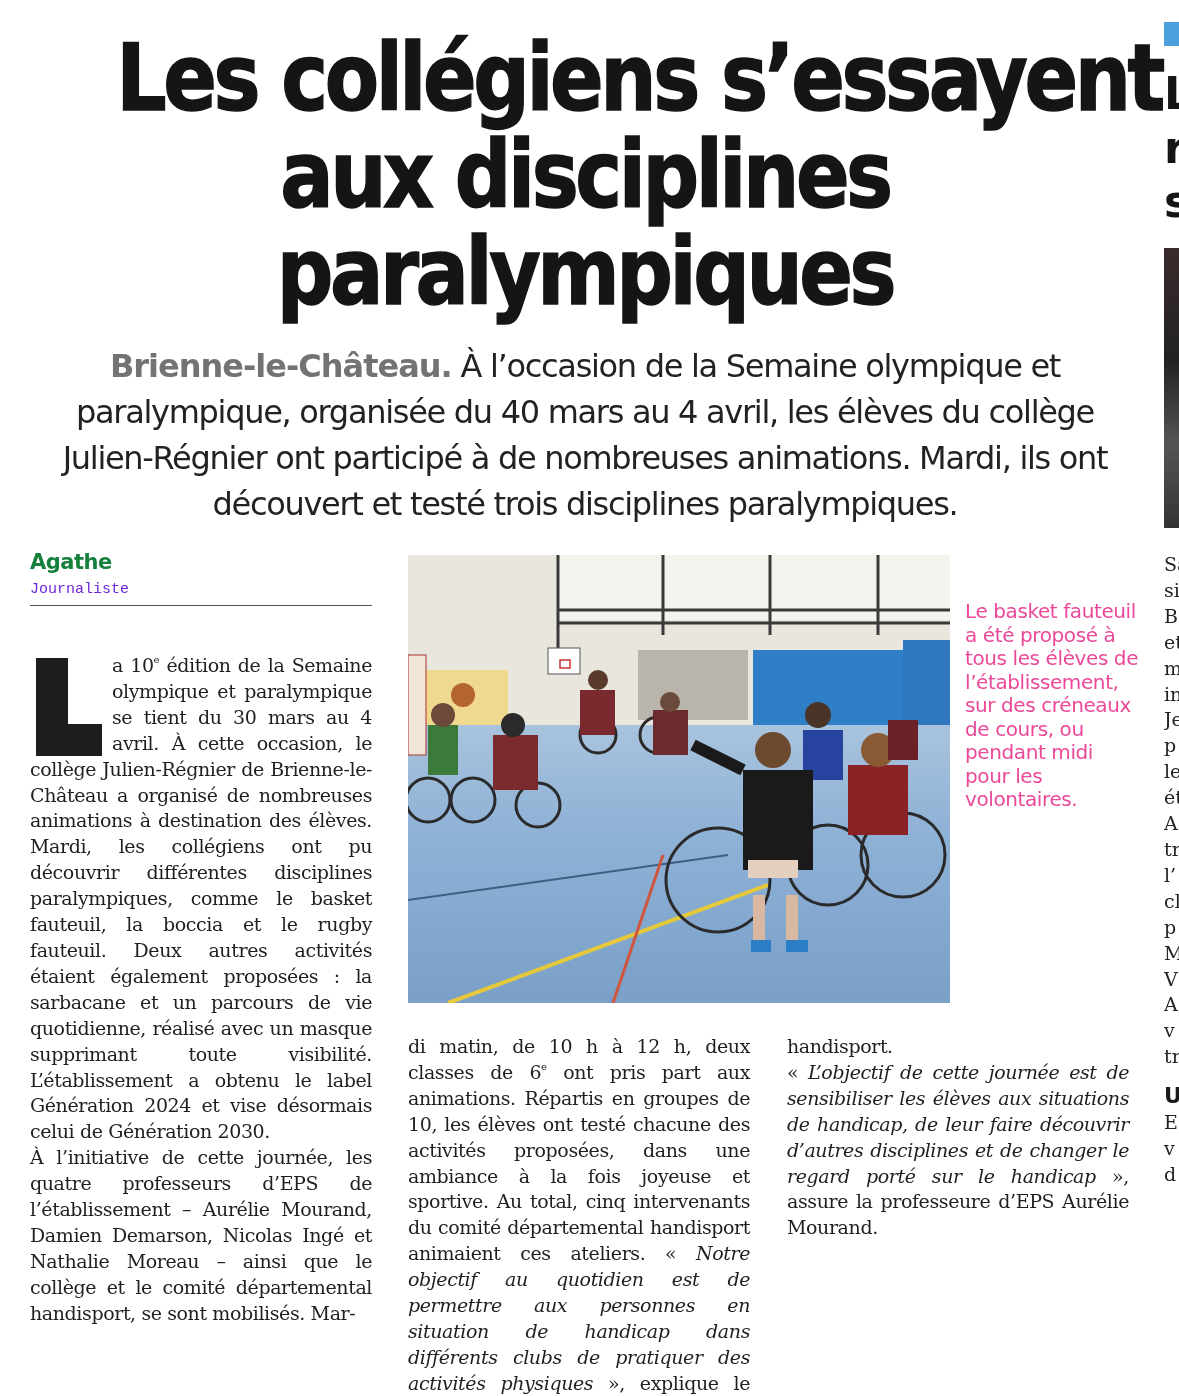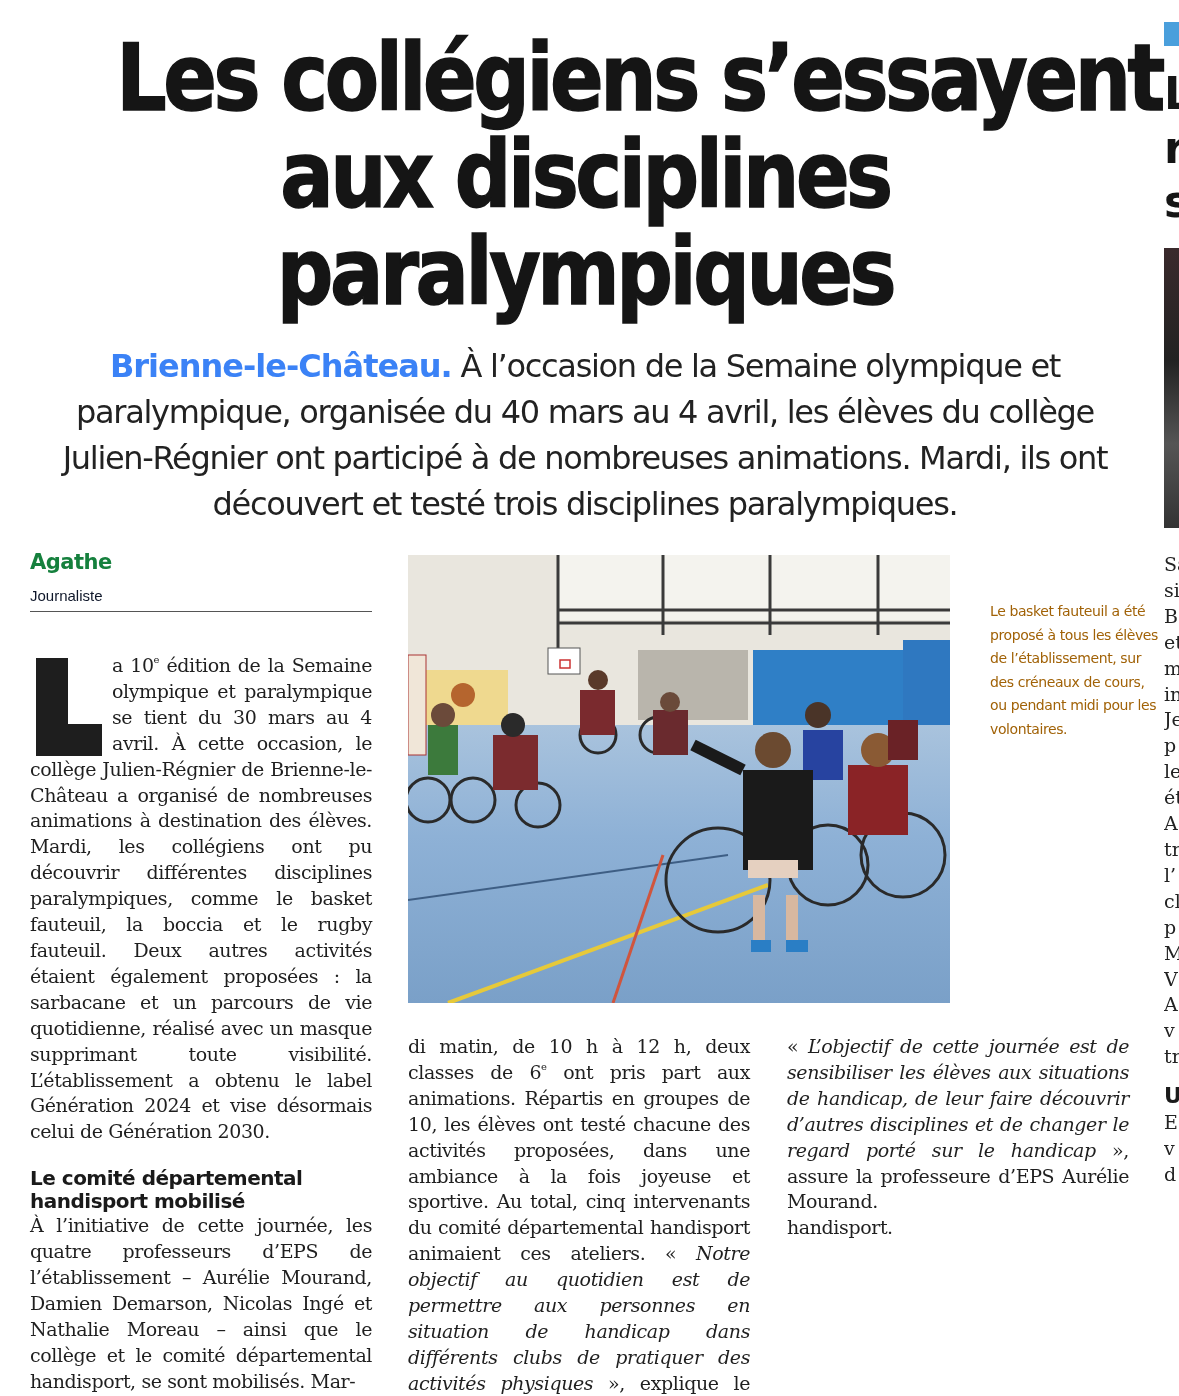--- a/index.html
+++ b/index.html
@@ -17,25 +17,25 @@
     }
     .headline span { display: block; white-space: nowrap; }
 
     .lede {
       position: absolute; left: 30px; top: 343px; width: 1110px;
       text-align: center;
       font-family: "DejaVu Sans", sans-serif; font-weight: 400;
       font-size: 32px; line-height: 46px; color: #222;
       letter-spacing: -1.3px;
     }
-    .lede .place { color: #3b82f6; font-weight: 700; letter-spacing: -1px; }
+    .lede .place { color: #737373; font-weight: 700; letter-spacing: -1px; }
 
     .byline { position: absolute; left: 30px; top: 550px; width: 342px; }
     .byline .name { font-family: "DejaVu Sans", sans-serif; font-weight: 700; font-size: 21px; line-height: 24px; color: #15803d; letter-spacing: -0.5px; }
-    .byline .role { font-family: Liberation Sans, sans-serif; font-size: 15px; line-height: 20px; color: #0f172a; margin-top: 12px; }
+    .byline .role { font-family: Liberation Mono, monospace; font-size: 15px; line-height: 20px; color: #6d28d9; margin-top: 6px; }
     .byline .rule { height: 1px; background: #555; margin-top: 5px; }
 
     .col { position: absolute; font-size: 19px; line-height: 25.9px; text-align: justify; color: #1f1f1f; letter-spacing: -0.4px; }
     .col p { margin: 0; }
     .col1 { left: 30px; top: 653px; width: 342px; }
     .col2 { left: 408px; top: 1034px; width: 342px; }
     .col3 { left: 787px; top: 1034px; width: 342px; }
 
     .dropcap {
       float: left; width: 66px; height: 98px; margin: 5px 10px 0 6px; position: relative;
@@ -49,22 +49,22 @@
     }
     sup { font-size: 10px; vertical-align: top; line-height: 14px; }
     .end-bullet { display: inline-block; width: 13px; height: 13px; border-radius: 50%; background: #1a1a1a; vertical-align: -1px; margin-left: 3px; }
     em { font-style: italic; }
 
     .photo {
       position: absolute; left: 408px; top: 555px; width: 542px; height: 448px; overflow: hidden;
       background: #7ea7cf;
     }
     .caption {
-      position: absolute; left: 990px; top: 600px; width: 175px;
-      font-family: "DejaVu Sans", sans-serif; font-size: 14px; line-height: 23.5px; color: #a16207; letter-spacing: -0.4px;
+      position: absolute; left: 965px; top: 600px; width: 175px;
+      font-family: "DejaVu Sans", sans-serif; font-size: 20px; line-height: 23.5px; color: #ec4899; letter-spacing: -0.4px;
     }
 
     .next-article { position: absolute; left: 1164px; top: 0; width: 15px; height: 1396px; overflow: hidden; }
     .next-article .kicker { position: absolute; left: 0; top: 22px; width: 20px; height: 24px; background: #4a9fdc; }
     .next-article .nh { position: absolute; left: 0; font-family: "DejaVu Sans", sans-serif; font-weight: 900; font-size: 44px; line-height: 44px; color: #151515; }
     .next-article .nphoto { position: absolute; left: 0; top: 248px; width: 20px; height: 280px; background: linear-gradient(180deg, #3a2a2c 0%, #222 40%, #555 70%, #333 100%); }
     .next-article .nbody { position: absolute; left: 0; top: 552px; font-size: 19px; line-height: 25.9px; color: #222; white-space: nowrap; }
     .next-article .nsub { position: absolute; left: 0; top: 1083px; font-family: "DejaVu Sans", sans-serif; font-weight: 900; font-size: 22px; color: #1a1a1a; }
     .next-article .nbody2 { position: absolute; left: 0; top: 1110px; font-size: 19px; line-height: 25.9px; color: #222; white-space: nowrap; }
   </style>
@@ -85,21 +85,20 @@
   <div class="rule"></div>
 </div>
 
 <div class="col col1">
   <div class="dropcap">
     <div class="v"></div>
     <div class="h"></div>
 
   </div>
   <p><span>a 10</span><sup>e</sup><span> édition de la Semaine olympique et paralympique se tient du 30 mars au 4 avril. À cette occasion, le collège Julien-Régnier de Brienne-le-Château a organisé de nombreuses animations à destination des élèves. Mardi, les collégiens ont pu découvrir différentes disciplines paralympiques, comme le basket fauteuil, la boccia et le rugby fauteuil. Deux autres activités étaient également proposées : la sarbacane et un parcours de vie quotidienne, réalisé avec un masque supprimant toute visibilité. L’établissement a obtenu le label Génération 2024 et vise désormais celui de Génération 2030.</span></p>
-  <h2 class="subhead">Le comité départemental handisport mobilisé</h2>
   <p>À l’initiative de cette journée, les quatre professeurs d’EPS de l’établissement – Aurélie Mourand, Damien Demarson, Nicolas Ingé et Nathalie Moreau – ainsi que le collège et le comité départemental handisport, se sont mobilisés. Mar-</p>
 </div>
 
 <div class="photo">
   <svg width="542" height="448" viewBox="0 0 542 448">
     <defs>
       <linearGradient id="floor" x1="0" y1="0" x2="0" y2="1">
         <stop offset="0" stop-color="#a9c3dd"></stop>
         <stop offset="0.4" stop-color="#8eb1d6"></stop>
         <stop offset="1" stop-color="#7aa0c8"></stop>
@@ -170,22 +169,22 @@
   </svg>
 </div>
 
 <p class="caption">Le basket fauteuil a été proposé à tous les élèves de l’établissement, sur des créneaux de cours, ou pendant midi pour les volontaires.</p>
 
 <div class="col col2">
   <p><span>di matin, de 10 h à 12 h, deux classes de 6</span><sup>e</sup><span> ont pris part aux animations. Répartis en groupes de 10, les élèves ont testé chacune des activités proposées, dans une ambiance à la fois joyeuse et sportive. Au total, cinq intervenants du comité départemental handisport animaient ces ateliers. « </span><em>Notre objectif au quotidien est de permettre aux personnes en situation de handicap dans différents clubs de pratiquer des activités physiques</em><span> », explique le comité départemental</span></p>
 </div>
 
 <div class="col col3">
+  <p>handisport.</p>
   <p><span>« </span><em>L’objectif de cette journée est de sensibiliser les élèves aux situations de handicap, de leur faire découvrir d’autres disciplines et de changer le regard porté sur le handicap</em><span> », assure la professeure d’EPS Aurélie Mourand.</span></p>
-  <p>handisport.</p>
 </div>
 
 <div class="next-article">
   <div class="kicker"></div>
   <div class="nh" style="top:72px">L</div>
   <div class="nh" style="top:126px">r</div>
   <div class="nh" style="top:180px">s</div>
   <div class="nphoto"></div>
   <div class="nbody">
     <div>Sa</div>

